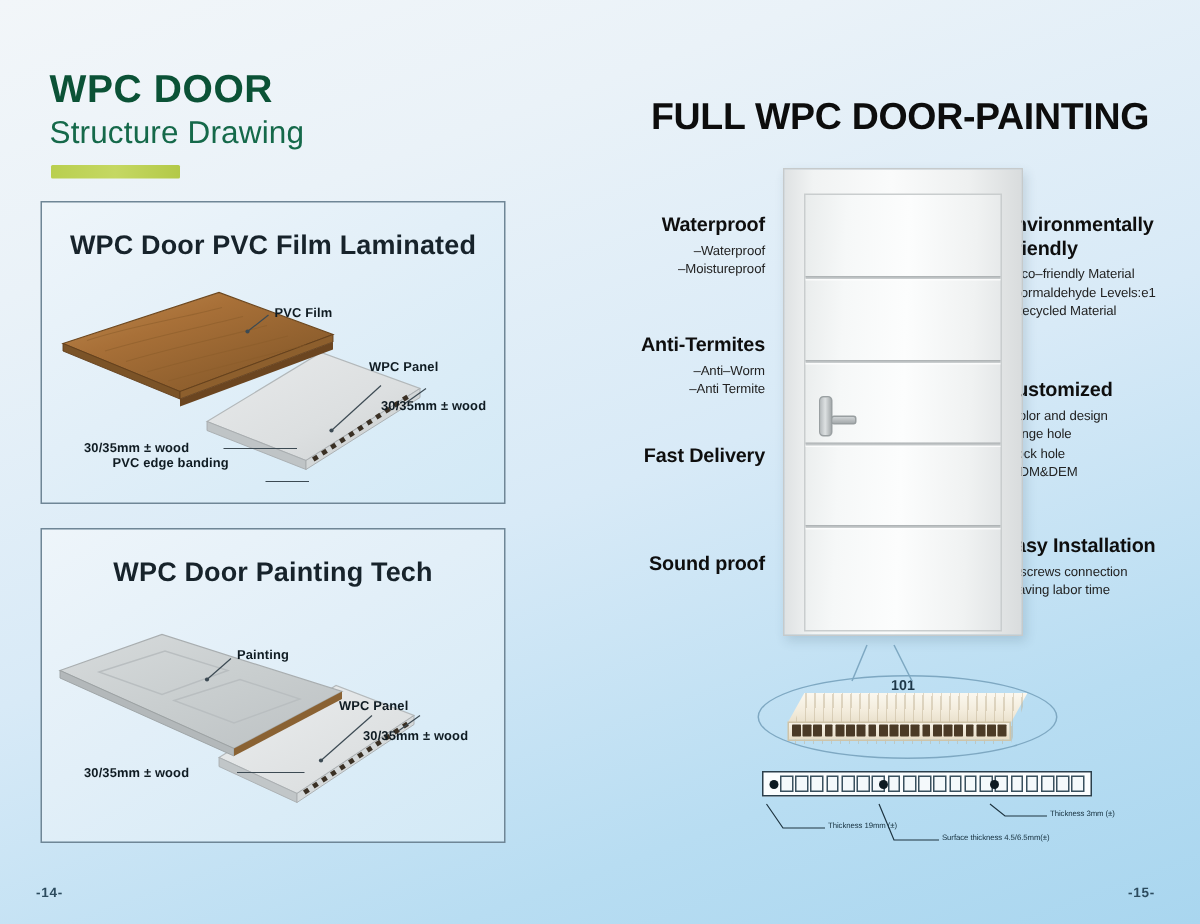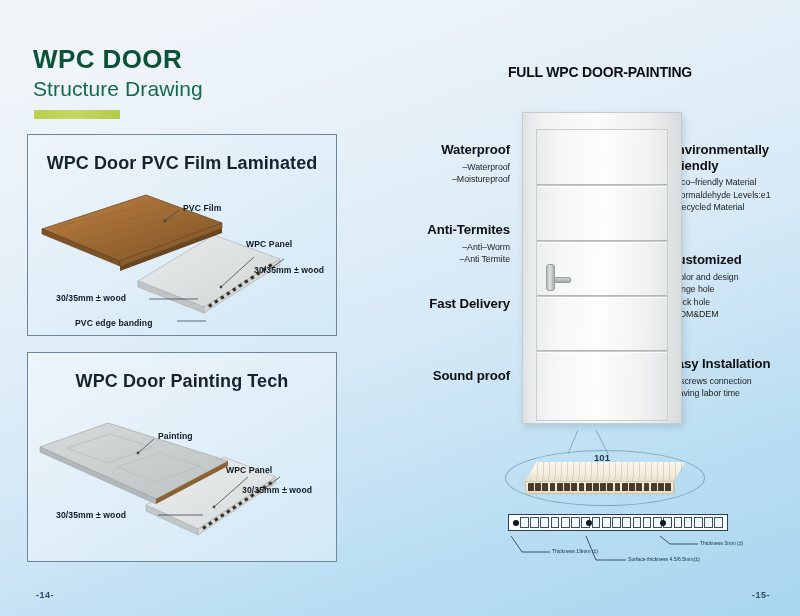--- a/index.html
+++ b/index.html
@@ -52,29 +52,29 @@
   .lbl {
     position: absolute; font-size: 8.6px; font-weight: bold;
     color: #0f1b22; white-space: nowrap; letter-spacing: .1px;
   }
 
   
   .page-num {
     position: absolute; bottom: 16px;
     font-size: 9px; font-weight: bold; color: #2c4b5e; letter-spacing: .5px;
   }
-  #pnum-left  { left: 36px; }
+  #pnum-left  { left: 24px; }
   #pnum-right { right: 30px; }
 
   
   #right-page { position: absolute; left: 400px; top: 0; width: 400px; height: 616px; }
 
   .right-title {
     position: absolute; left: 0; right: 0; top: 64px;
-    text-align: center; font-size: 14px; font-weight: bold;
+    text-align: center; font-size: 25px; font-weight: bold;
     color: #0d0d0d; letter-spacing: -.2px;
   }
 
   .feat { position: absolute; }
   .feat-h {
     font-size: 13.2px; font-weight: bold; color: #0e0e0e;
     line-height: 1.18; letter-spacing: -.1px; white-space: nowrap;
   }
   .feat-h.wrap { white-space: normal; }
   .feat-list { margin-top: 3px; }
@@ -234,21 +234,21 @@
           <path d="M242,134 L256,124"></path>
         </g>
         <circle cx="137" cy="86" r="1.4" fill="#3c4a53"></circle>
         <circle cx="193" cy="152" r="1.4" fill="#3c4a53"></circle>
       </svg>
 
       <div class="lbl" style="left:155px; top:68px;">PVC Film</div>
       <div class="lbl" style="left:218px; top:104px;">WPC Panel</div>
       <div class="lbl" style="left:226px; top:130px;">30/35mm ± wood</div>
       <div class="lbl" style="left:28px;  top:158px;">30/35mm ± wood</div>
-      <div class="lbl" style="left:47px;  top:183px;">PVC edge banding</div>
+      <div class="lbl" style="left:47px;  top:168px;">PVC edge banding</div>
     </div>
 
     <div id="box-2" class="diagram-box">
       <div class="box-title">WPC Door Painting Tech</div>
 
       <svg width="310" height="210" style="position:absolute;left:0;top:0">
         <defs>
           <linearGradient id="paintg" x1="0" y1="0" x2="1" y2="1">
             <stop offset="0%" stop-color="#d7dbdc"></stop>
             <stop offset="50%" stop-color="#c9cecf"></stop>

